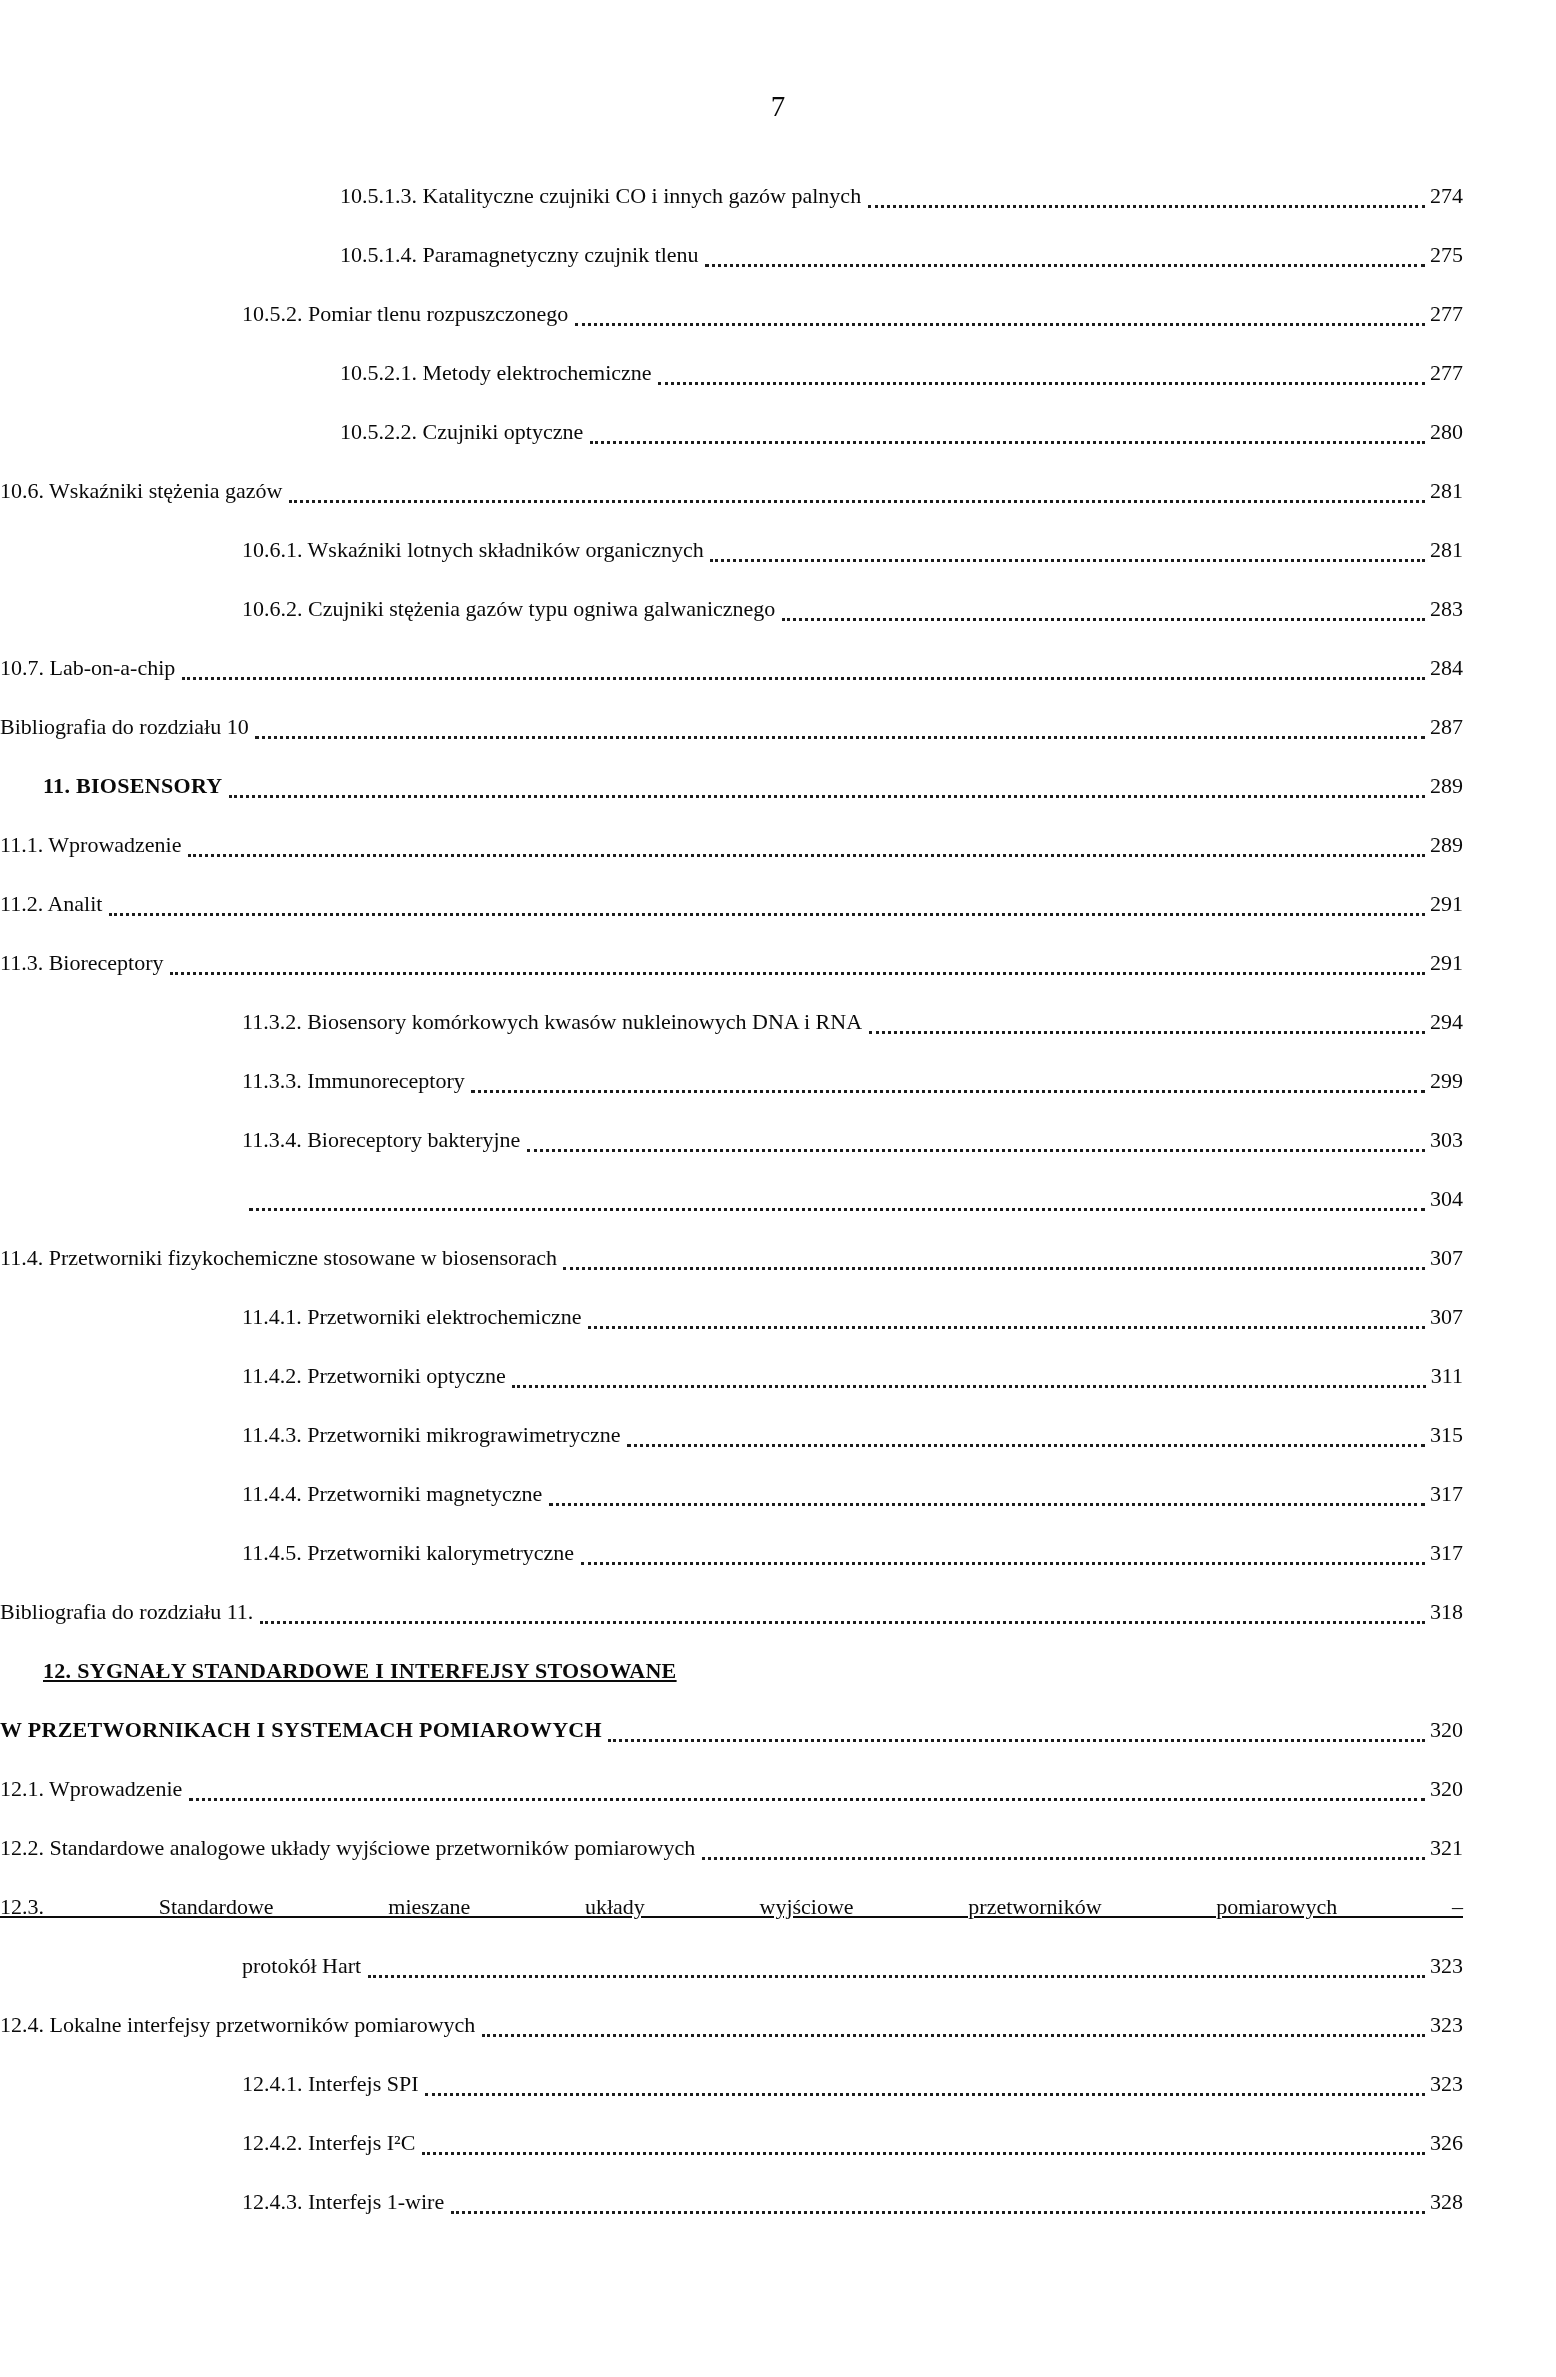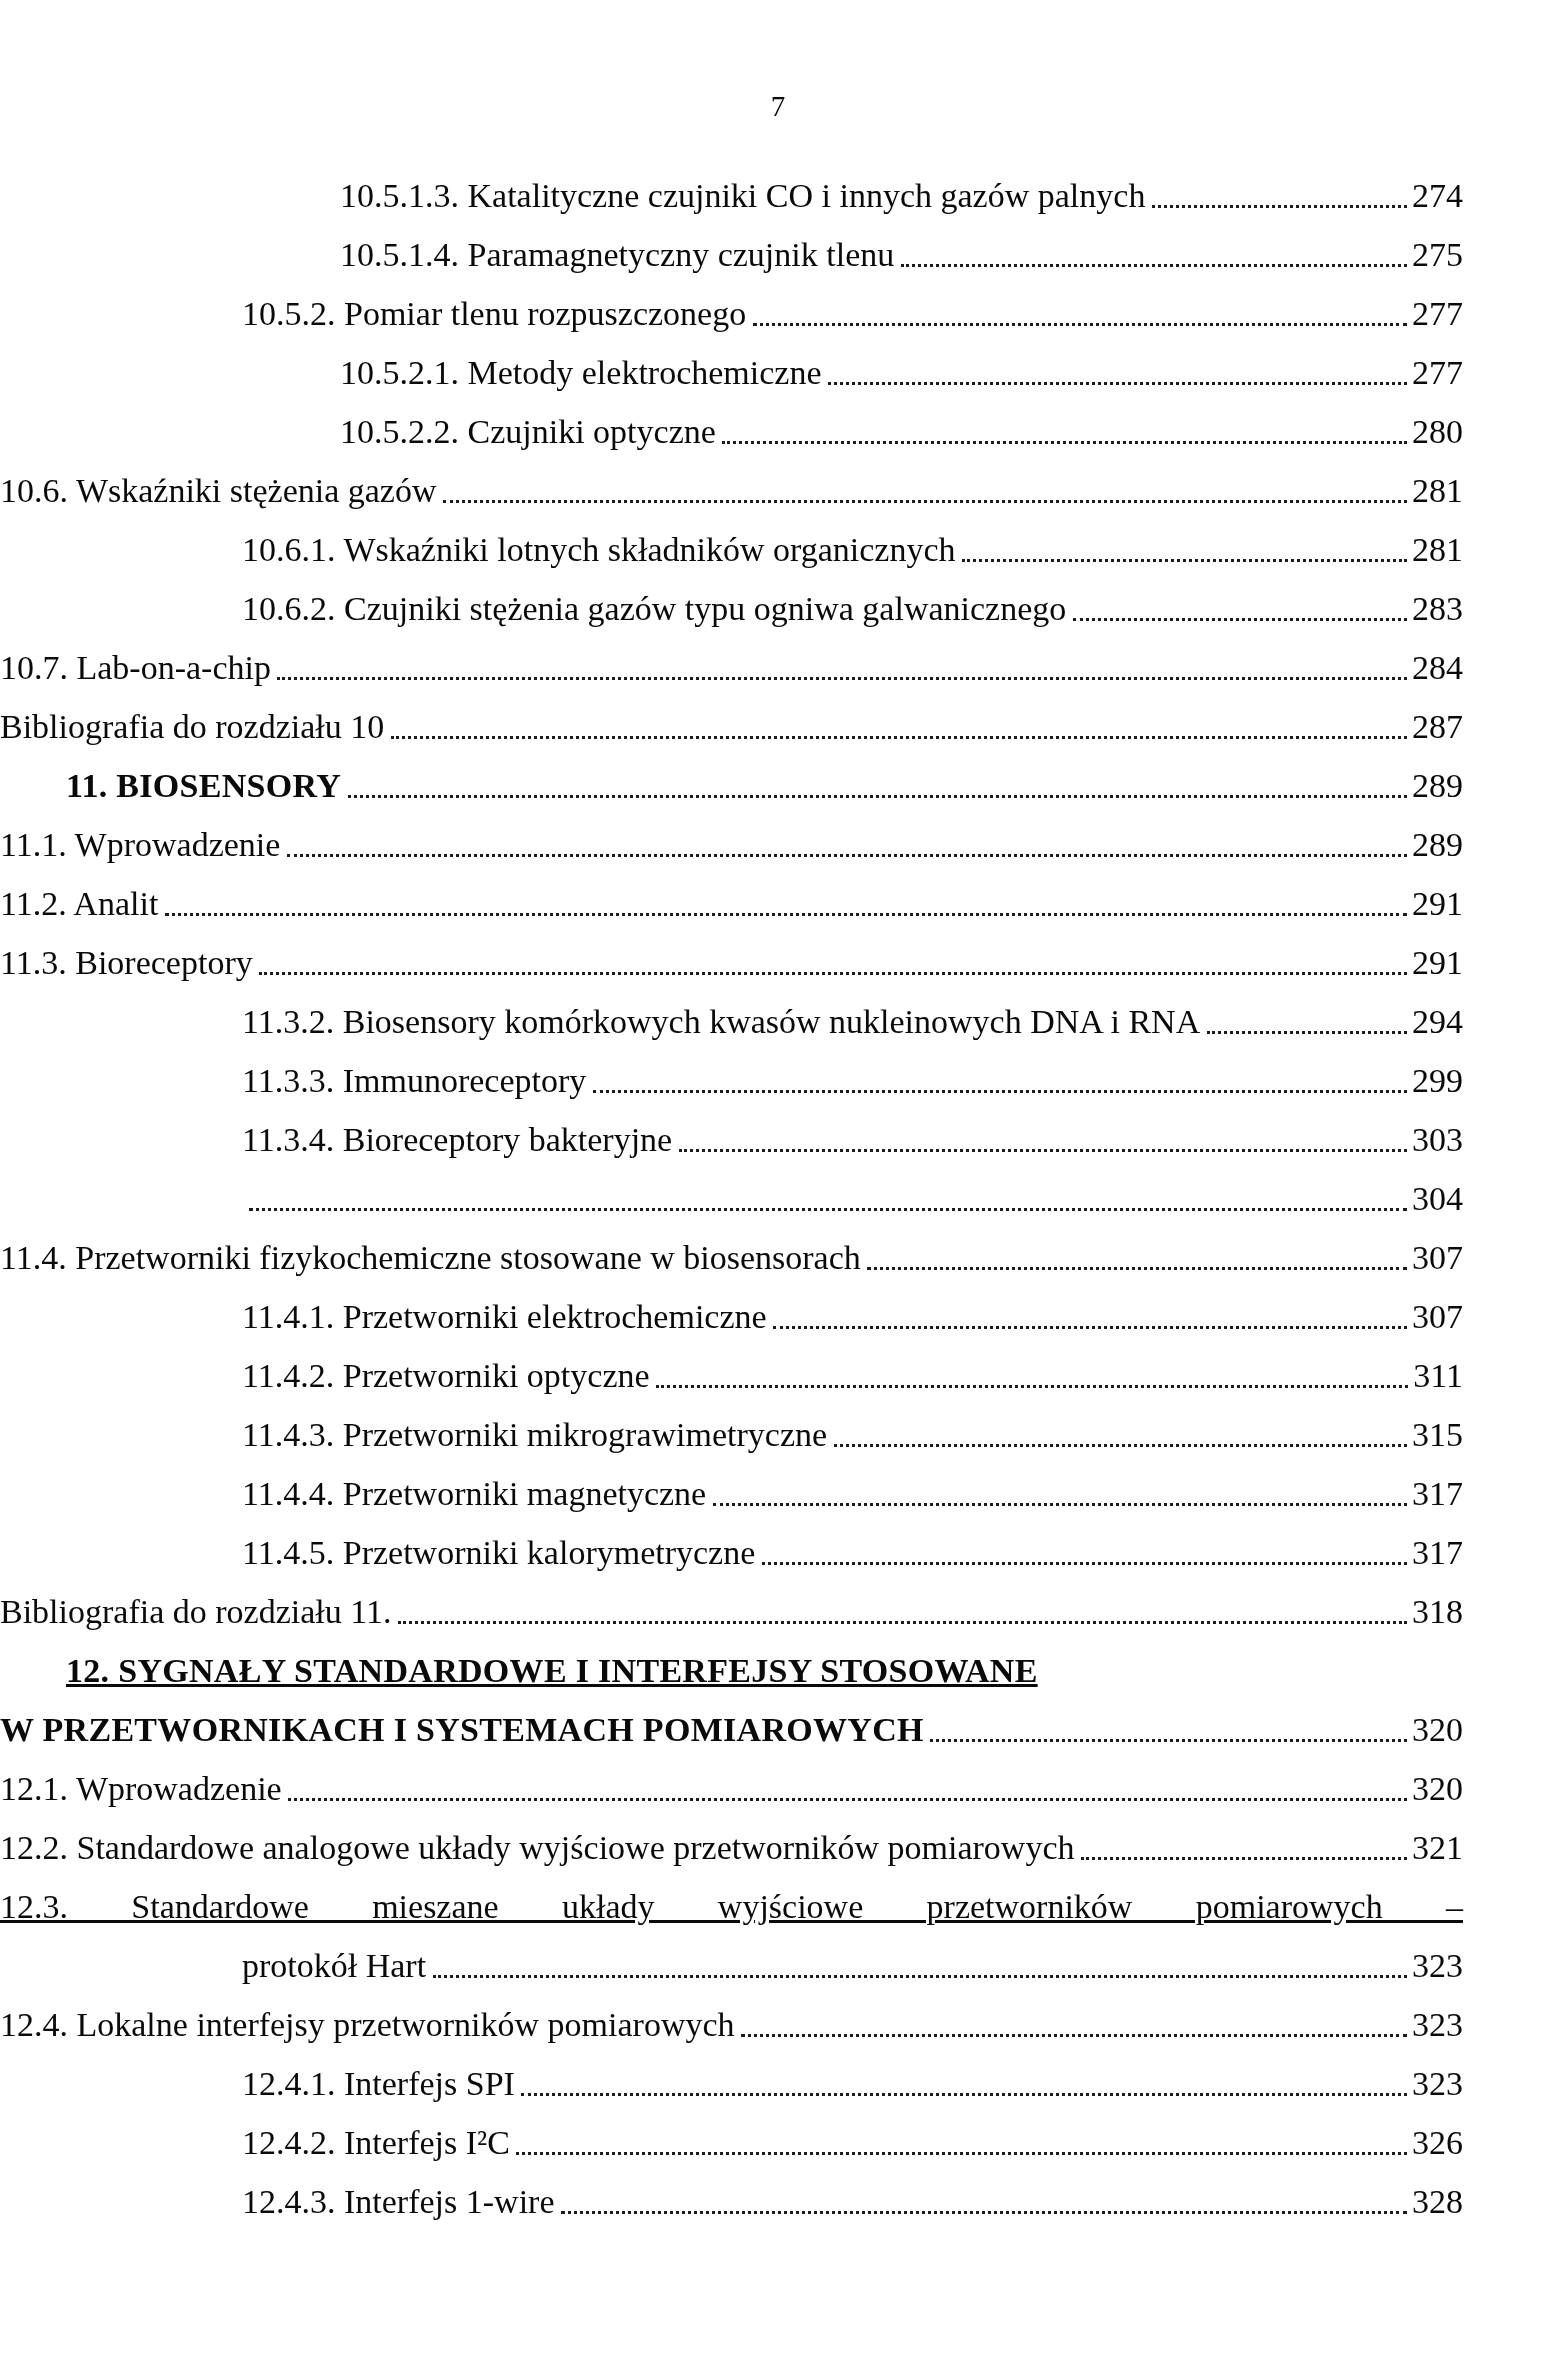--- a/index.html
+++ b/index.html
@@ -26,21 +26,21 @@
     font-size: 29px;
     color: #0a0a0a;
   }
   .toc {
     position: absolute;
     top: 166px;
     left: 0;
     width: 1463px;
   }
   .entry {
-    font-size: 34px;
+    font-size: 22px;
     line-height: 59px;
     color: #0a0a0a;
   }
   .entry.bold .label,
   .entry.bold .line-first { font-weight: bold; letter-spacing: 0.3px; }
   .line-first { white-space: nowrap; text-decoration: underline; }
   .line-first.justify {
     white-space: normal;
     text-align: justify;
     text-align-last: justify;
@@ -53,21 +53,21 @@
   .label { white-space: nowrap; flex: 0 0 auto; }
   .dots {
     flex: 1 1 auto;
     min-width: 15.6px;
     border-bottom: 3.2px dotted #1c1c1c;
     margin: 0 5.2px 17.5px 6.5px;
     align-self: flex-end;
     height: 0;
   }
   .pagenum { white-space: nowrap; flex: 0 0 auto; }
-  .pl-0 { padding-left: 66px; justify-content: space-between; }
+  .pl-0 { padding-left: 43px; justify-content: space-between; }
   .pl-1 { }
   .pl-2 { padding-left: 242px; align-items: center; }
   .pl-3 { padding-left: 340px; }
 </style>
 </head>
 <body>
 
 <div class="page">
   <div class="page-num-top">7</div>
 

